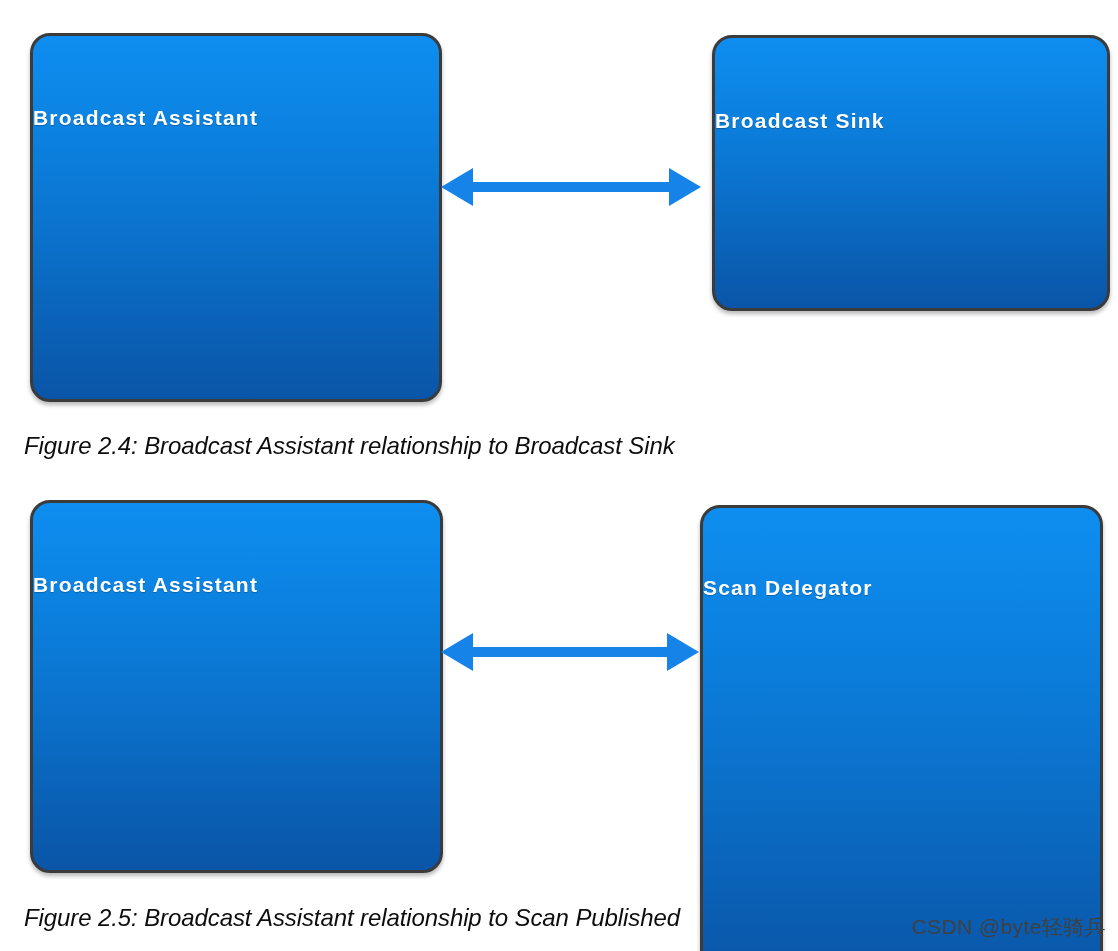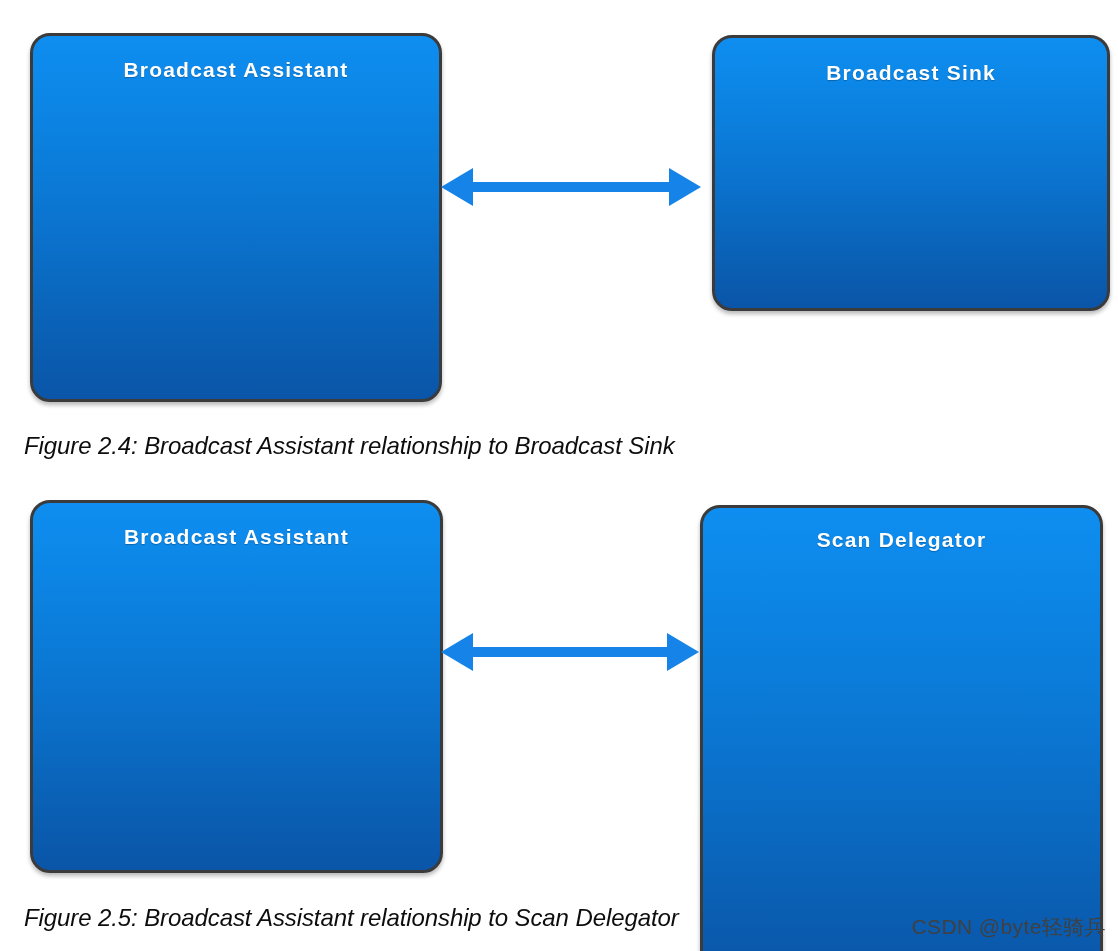--- a/index.html
+++ b/index.html
@@ -25,27 +25,27 @@
     border: 3px solid #3b3b3b;
     border-radius: 20px;
     background: linear-gradient(to bottom, #0e8ef0 0%, #0c86e6 18%, #0b76d2 48%, #0a63b8 78%, #0a55a8 100%);
     box-shadow: 0 3px 4px rgba(0,0,0,0.28);
   }
 
   .entity-title {
     position: absolute;
     left: 0;
     right: 0;
-    text-align: center;
     color: #ffffff;
     font-weight: bold;
     font-size: 21px;
     letter-spacing: 1.2px;
     text-shadow: 0 1px 1px rgba(0,0,0,0.25);
     white-space: nowrap;
+    margin-top: 48px;
   }
 
   
   .service-box {
     position: absolute;
     box-sizing: border-box;
     border: 1px solid #6e6e6e;
     border-radius: 9px;
     background: linear-gradient(to bottom, #dcdcdc 0%, #cfcfcf 22%, #b4b4b4 52%, #9a9a9a 80%, #8b8b8b 100%);
     box-shadow: 0 2px 3px rgba(0,0,0,0.30);
@@ -127,16 +127,16 @@
   </div>
 
   <svg class="arrow" style="left:441px; top:628px;" width="258" height="48" viewBox="0 0 258 48">
     <g fill="#1583e8">
       <rect x="28" y="19" width="202" height="10"></rect>
       <polygon points="0,24 32,5 32,43"></polygon>
       <polygon points="258,24 226,5 226,43"></polygon>
     </g>
   </svg>
 
-  <div class="caption" style="left:24px; top:904px;">Figure 2.5: Broadcast Assistant relationship to Scan Delegator</div>
+  <div class="caption" style="left:24px; top:904px;">Figure 2.5: Broadcast Assistant relationship to Scan Published</div>
 </div>
 
 <div class="watermark">CSDN @byte轻骑兵</div>
 
 </body></html>

